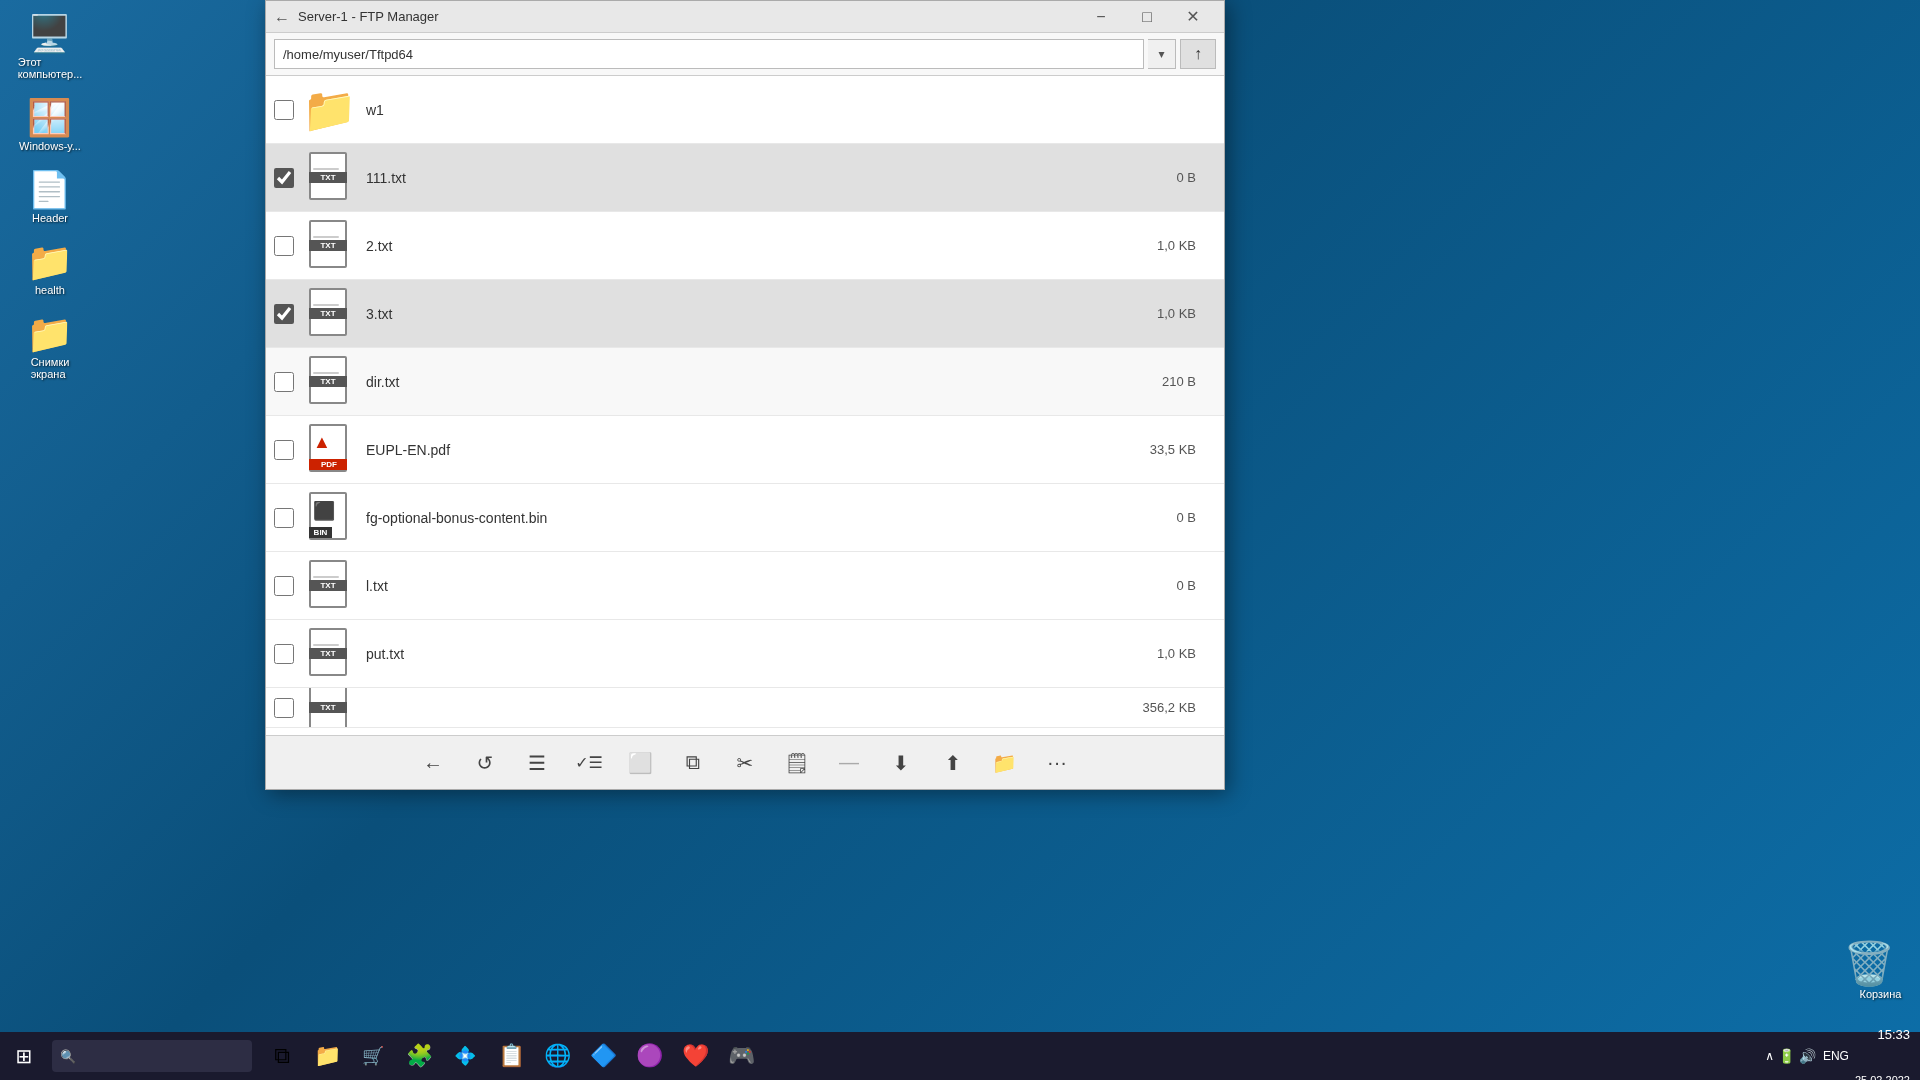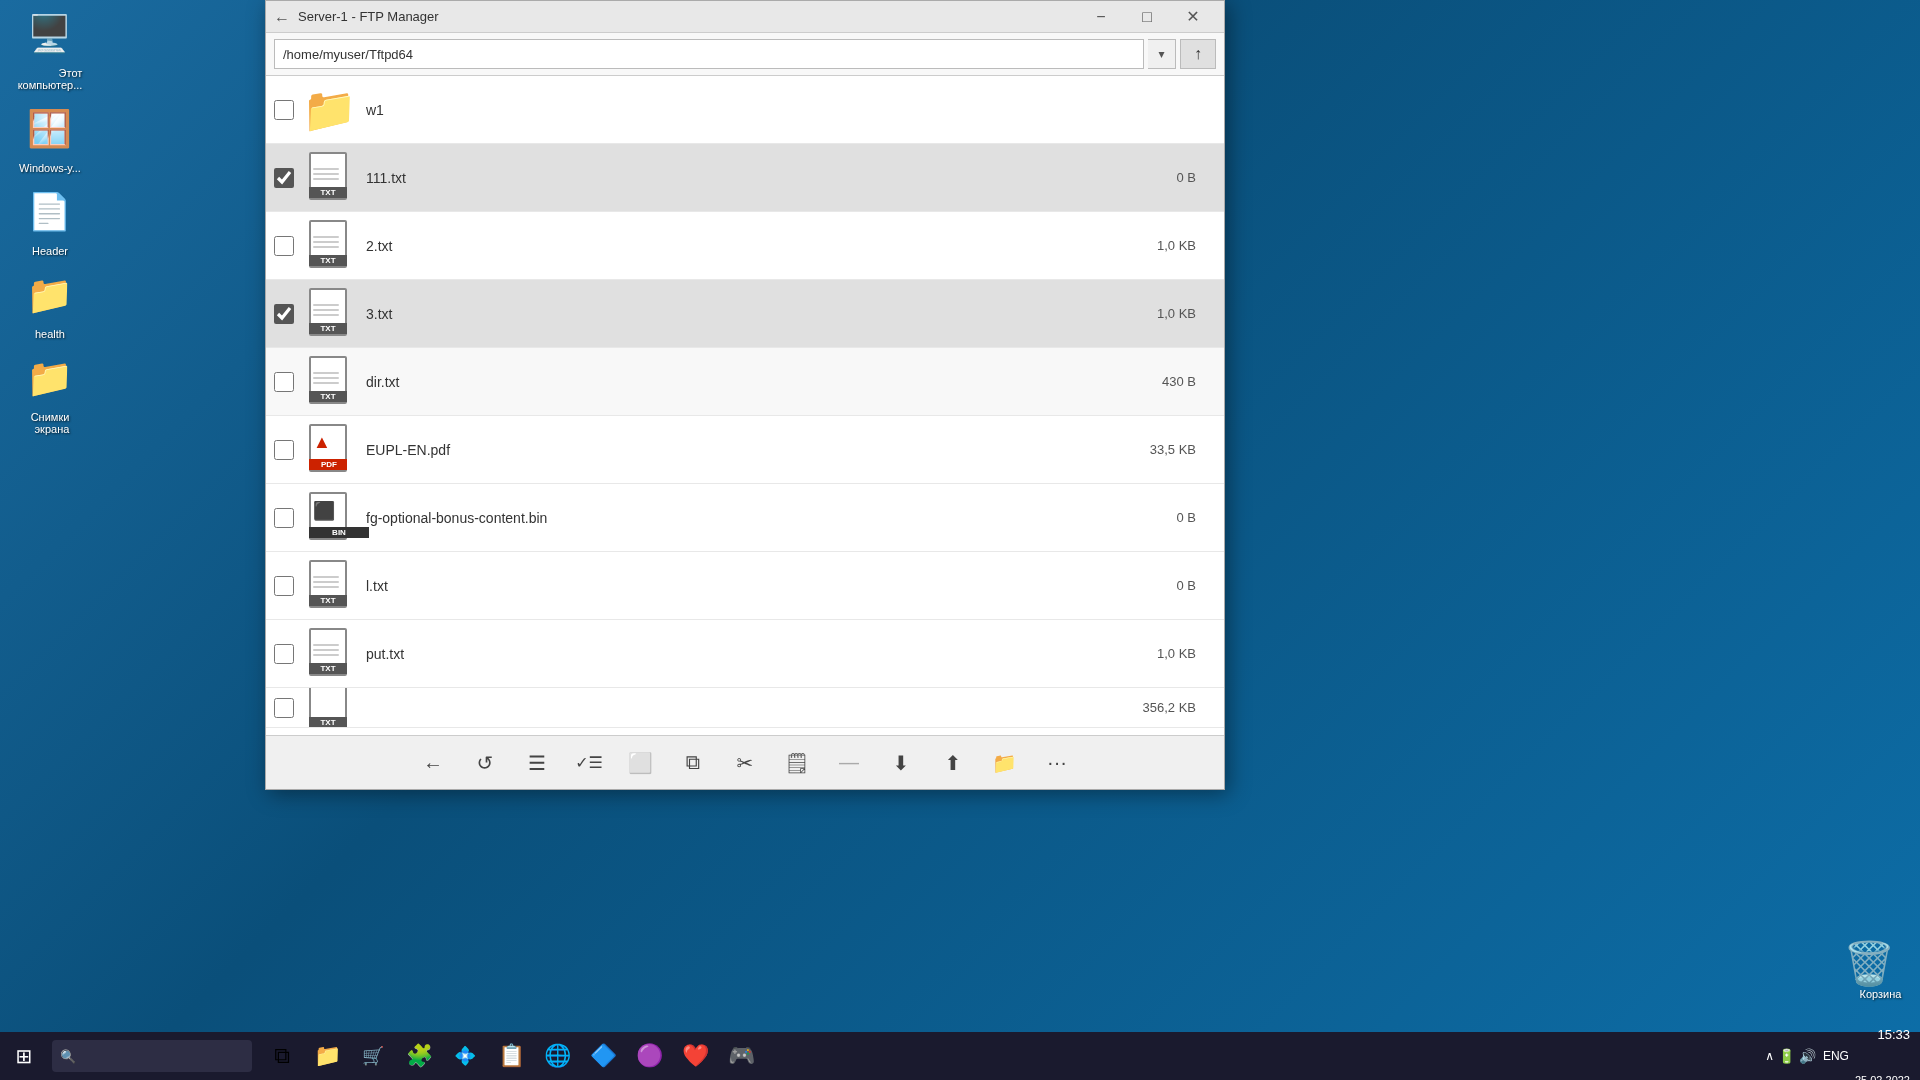--- a/index.html
+++ b/index.html
@@ -41,22 +41,22 @@
       width: 40px;
       height: 40px;
       display: flex;
       align-items: center;
       justify-content: center;
       font-size: 36px;
     }
     .desktop-icon .icon-label {
       color: white;
       font-size: 11px;
-      text-align: right;
-      margin-top: 13px;
+      text-align: left;
+      margin-top: 2px;
       text-shadow: 1px 1px 2px rgba(0,0,0,0.7);
       word-break: break-word;
     }
 
     
     .recycle-bin {
       position: absolute;
       bottom: 80px;
       right: 10px;
       display: flex;
@@ -294,21 +294,21 @@
       height: 48px;
       background: white;
       border: 2px solid #888;
       position: absolute;
       top: 0;
       left: 0;
       border-radius: 2px;
     }
     .icon-txt-wrapper .doc-label {
       position: absolute;
-      bottom: 6px;
+      bottom: 21px;
       left: 0;
       width: 38px;
       background: #555;
       color: white;
       font-size: 8px;
       text-align: center;
       font-weight: bold;
       padding: 1px 0;
     }
     .icon-txt-wrapper .doc-lines {
@@ -371,21 +371,21 @@
       border: 2px solid #888;
       position: absolute;
       top: 0;
       left: 0;
       border-radius: 2px;
     }
     .icon-bin-wrapper .bin-label {
       position: absolute;
       bottom: 6px;
       left: 0;
-      width: 60px;
+      width: 23px;
       background: #333;
       color: white;
       font-size: 8px;
       text-align: center;
       font-weight: bold;
       padding: 1px 0;
     }
     .icon-bin-wrapper .bin-symbol {
       position: absolute;
       top: 8px;
@@ -544,21 +544,21 @@
             <div class="doc-body"></div>
             <div class="doc-lines">
               <div class="doc-line"></div>
               <div class="doc-line"></div>
               <div class="doc-line"></div>
             </div>
             <div class="doc-label">TXT</div>
           </div>
         </div>
         <div class="file-name">dir.txt</div>
-        <div class="file-size">430 B</div>
+        <div class="file-size">210 B</div>
       </div>
 
       <div class="file-row">
         <input type="checkbox" class="file-checkbox" style="">
         <div class="file-icon">
           <div class="icon-pdf-wrapper">
             <div class="doc-body"></div>
             <div class="pdf-symbol">▲</div>
             <div class="pdf-label">PDF</div>
           </div>

